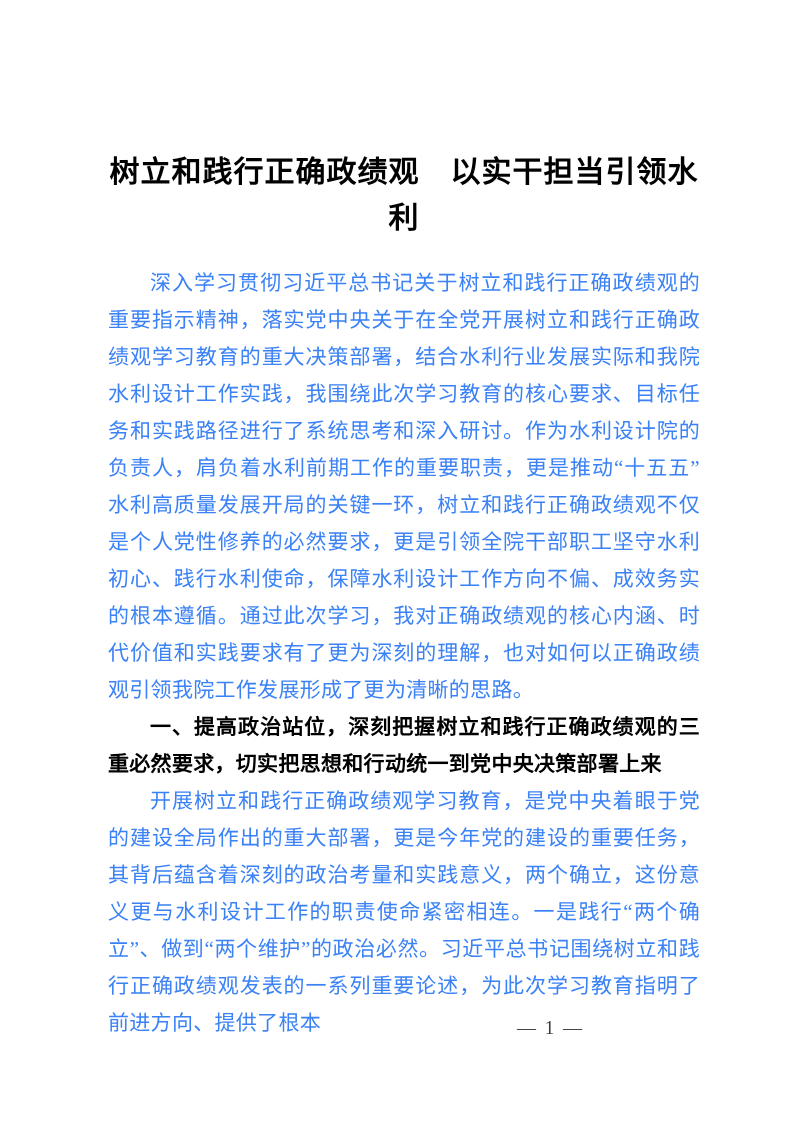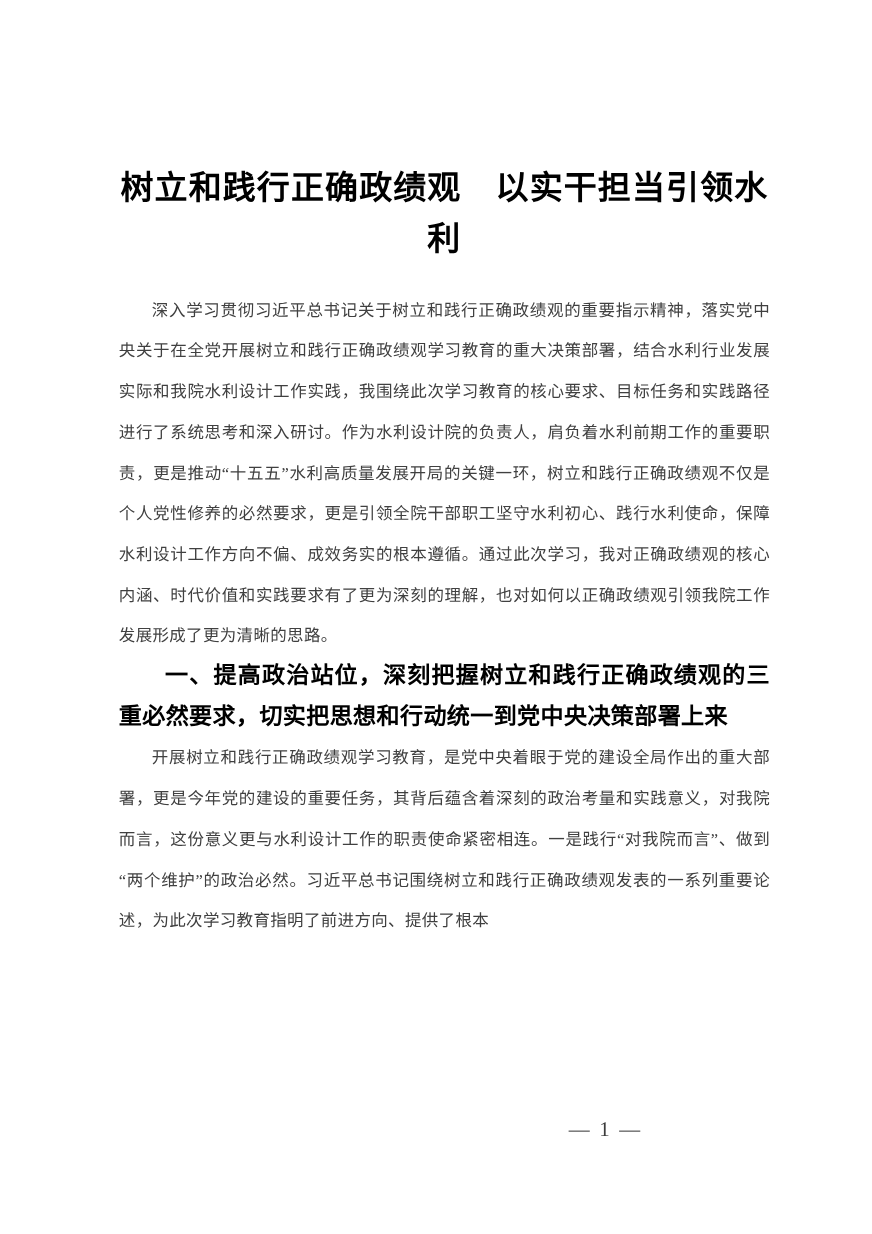--- a/index.html
+++ b/index.html
@@ -27,39 +27,39 @@
     text-align: center;
     font-weight: 700;
     font-size: 30px;
     line-height: 46px;
     font-family: "Liberation Serif", serif;
     color: #000000;
     letter-spacing: 1px;
   }
   .para {
     margin: 0;
-    font-size: 15px;
+    font-size: 21px;
     line-height: 37px;
     text-align: justify;
     text-justify: inter-character;
     text-indent: 2em;
-    color: #404040;
+    color: #3b82f6;
     letter-spacing: 0.3px;
   }
   .para.first {
     margin-top: 24px;
   }
   .heading {
     margin: 0;
     font-size: 21px;
     line-height: 37px;
     text-align: justify;
     text-justify: inter-character;
     text-indent: 2em;
-    font-family: Liberation Mono, monospace;
+    font-family: Liberation Serif, serif;
     font-weight: 700;
     color: #000000;
     letter-spacing: 0.3px;
   }
   .page-number {
     position: absolute;
     top: 1016px;
     right: 120px;
     font-size: 19px;
     line-height: 24px;
@@ -76,18 +76,18 @@
   <div class="content">
 
     <h1 class="doc-title">
       <div>树立和践行正确政绩观　以实干担当引领水利</div>
     </h1>
 
     <p class="para first">深入学习贯彻习近平总书记关于树立和践行正确政绩观的重要指示精神，落实党中央关于在全党开展树立和践行正确政绩观学习教育的重大决策部署，结合水利行业发展实际和我院水利设计工作实践，我围绕此次学习教育的核心要求、目标任务和实践路径进行了系统思考和深入研讨。作为水利设计院的负责人，肩负着水利前期工作的重要职责，更是推动“十五五”水利高质量发展开局的关键一环，树立和践行正确政绩观不仅是个人党性修养的必然要求，更是引领全院干部职工坚守水利初心、践行水利使命，保障水利设计工作方向不偏、成效务实的根本遵循。通过此次学习，我对正确政绩观的核心内涵、时代价值和实践要求有了更为深刻的理解，也对如何以正确政绩观引领我院工作发展形成了更为清晰的思路。</p>
 
     <h2 class="heading">一、提高政治站位，深刻把握树立和践行正确政绩观的三重必然要求，切实把思想和行动统一到党中央决策部署上来</h2>
 
-    <p class="para">开展树立和践行正确政绩观学习教育，是党中央着眼于党的建设全局作出的重大部署，更是今年党的建设的重要任务，其背后蕴含着深刻的政治考量和实践意义，对我院而言，这份意义更与水利设计工作的职责使命紧密相连。一是践行“对我院而言”、做到“两个维护”的政治必然。习近平总书记围绕树立和践行正确政绩观发表的一系列重要论述，为此次学习教育指明了前进方向、提供了根本</p>
+    <p class="para">开展树立和践行正确政绩观学习教育，是党中央着眼于党的建设全局作出的重大部署，更是今年党的建设的重要任务，其背后蕴含着深刻的政治考量和实践意义，两个确立，这份意义更与水利设计工作的职责使命紧密相连。一是践行“两个确立”、做到“两个维护”的政治必然。习近平总书记围绕树立和践行正确政绩观发表的一系列重要论述，为此次学习教育指明了前进方向、提供了根本</p>
 
   </div>
 
   <div class="page-number">— 1 —</div>
 </div>
 
 </body></html>

